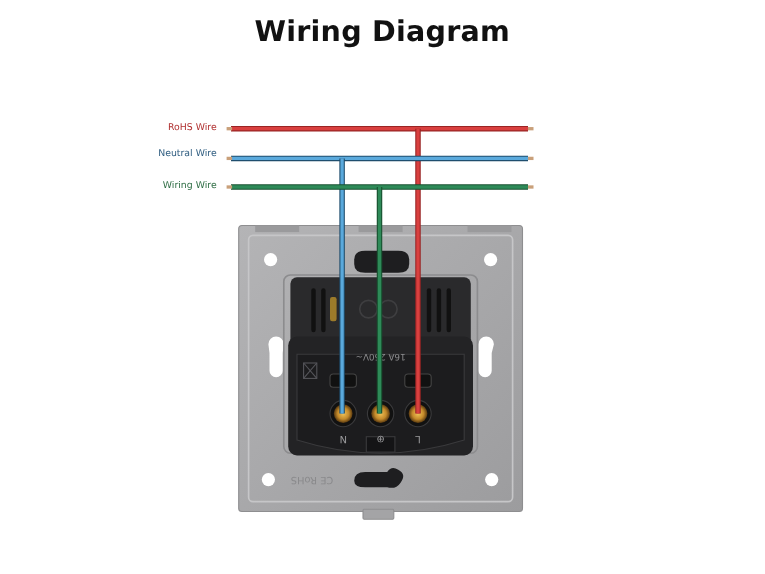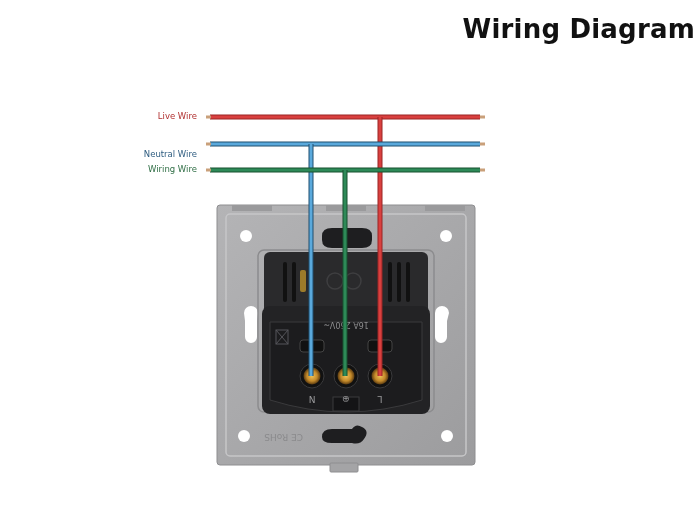--- a/index.html
+++ b/index.html
@@ -1,27 +1,27 @@
 <!DOCTYPE html>
 <html><head>
 <meta charset="utf-8">
 <style>
   html, body { margin: 0; padding: 0; background: #ffffff; }
   body { width: 695px; height: 522px; position: relative; overflow: hidden; font-family: "Liberation Sans", sans-serif; }
-  .title { position: absolute; left: 0; top: 14px; width: 695px; text-align: right; font-family: "DejaVu Sans", sans-serif; font-size: 26px; font-weight: bold; color: #111; letter-spacing: 0.2px; }
+  .title { position: absolute; left: 0; top: 14px; width: 695px; text-align: center; font-family: "DejaVu Sans", sans-serif; font-size: 26px; font-weight: bold; color: #111; letter-spacing: 0.2px; }
   .wire-label { position: absolute; font-family: "DejaVu Sans", sans-serif; font-size: 8.5px; text-align: right; width: 120px; }
   svg { position: absolute; left: 0; top: 0; }
 </style>
 </head>
 <body>
 
 <div class="title">Wiring Diagram</div>
 
-<div class="wire-label" style="left: 77px; top: 111px; color: rgb(176, 48, 48);">Live Wire</div>
-<div class="wire-label" style="left: 77px; top: 149px; color: rgb(47, 93, 128);">Neutral Wire</div>
+<div class="wire-label" style="left: 77px; top: 111px; color: rgb(176, 48, 48);">RoHS Wire</div>
+<div class="wire-label" style="left: 77px; top: 135px; color: rgb(47, 93, 128);">Neutral Wire</div>
 <div class="wire-label" style="left: 77px; top: 164px; color: rgb(47, 110, 69);">Wiring Wire</div>
 
 <svg width="695" height="522" viewBox="0 0 695 522">
   <defs>
     <linearGradient id="plateGrad" x1="0" y1="0" x2="1" y2="1">
       <stop offset="0" stop-color="#b4b4b6"></stop>
       <stop offset="1" stop-color="#9c9c9e"></stop>
     </linearGradient>
     <radialGradient id="termGrad" cx="0.5" cy="0.5" r="0.5">
       <stop offset="0" stop-color="#f0c25a"></stop>

